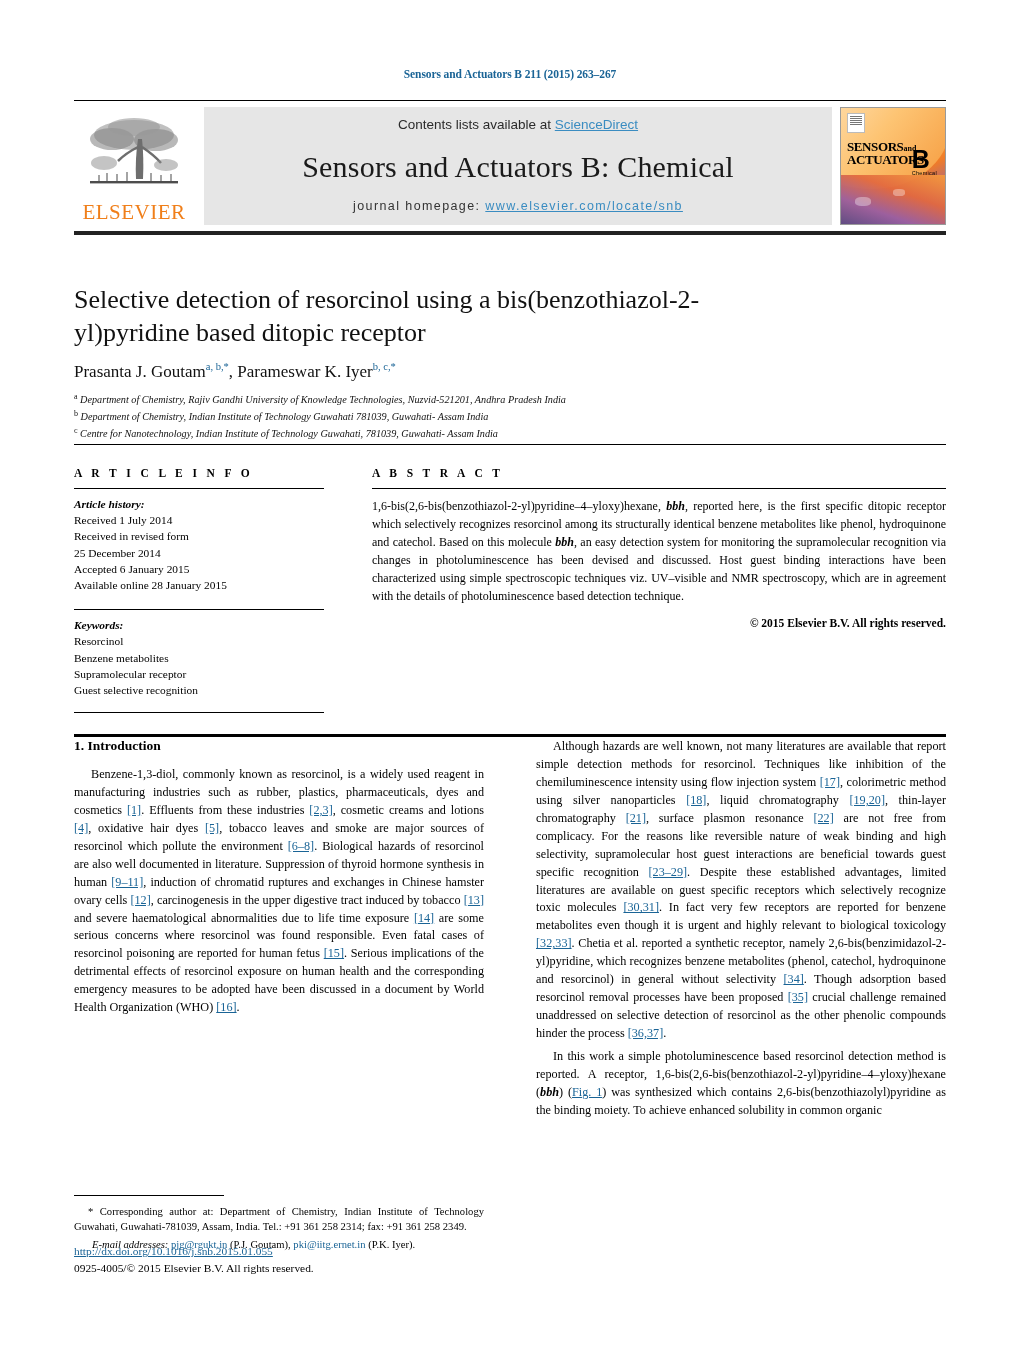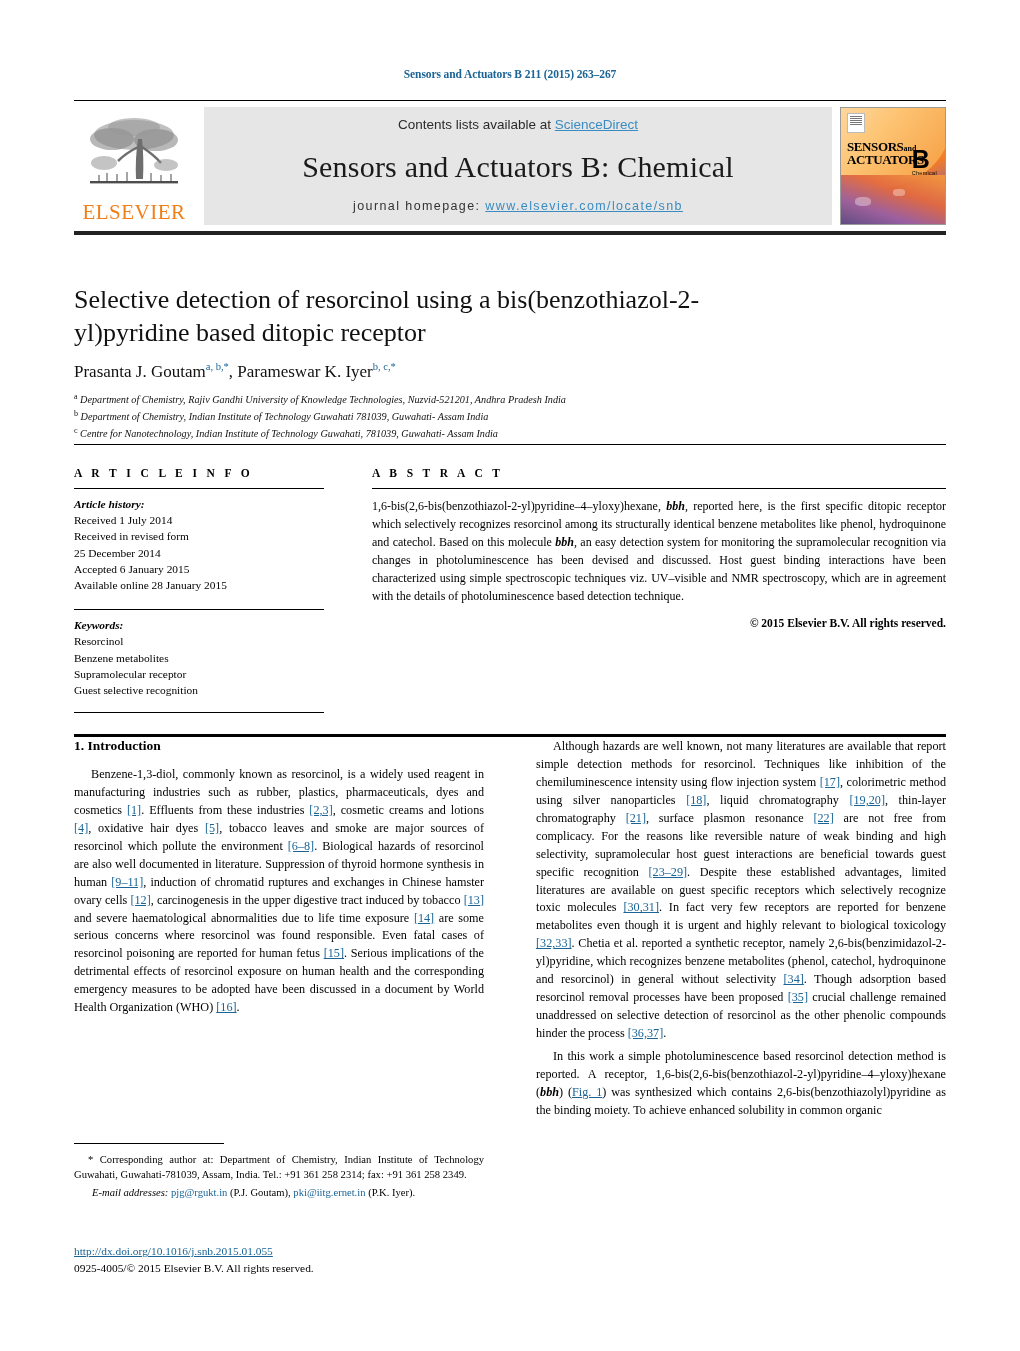--- a/index.html
+++ b/index.html
@@ -316,21 +316,21 @@
     margin: 0;
     text-indent: 17px;
   }
   p.body + p.body { margin-top: 5px; }
   .ref { color: #1a6496; }
   .ital-b { font-style: italic; font-weight: bold; }
 
   
   .footnotes {
     position: absolute;
-    top: 1143px;
+    top: 1195px;
     left: 74px;
     width: 410px;
   }
   .fn-rule {
     border-top: 1px solid #000;
     width: 150px;
     margin-bottom: 8px;
   }
   .fn {
     font-family: "Liberation Serif", serif;

